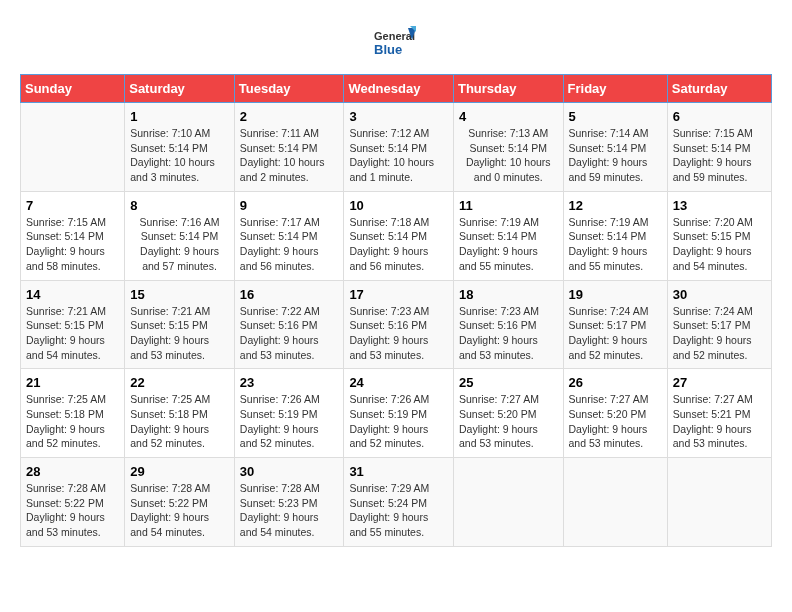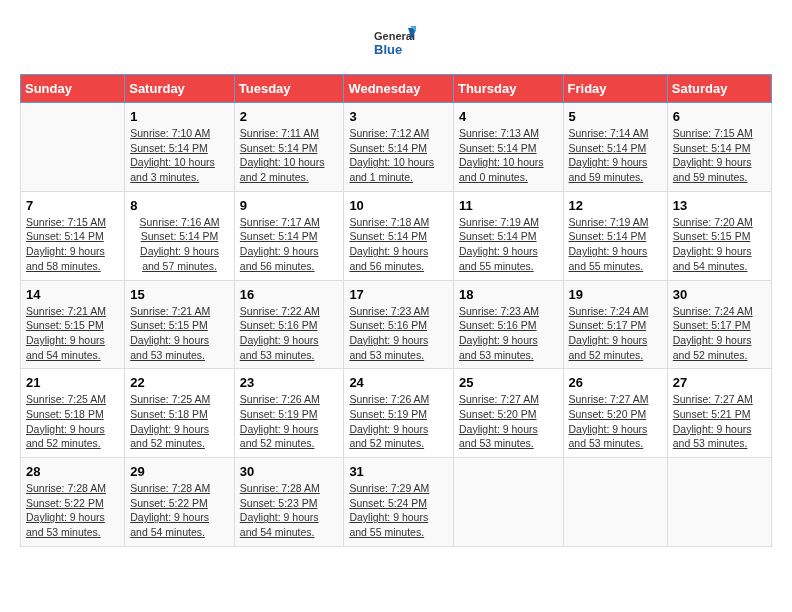--- a/index.html
+++ b/index.html
@@ -72,21 +72,20 @@
     .day-num {
       font-weight: bold;
       font-size: 13px;
       display: block;
       margin-bottom: 2px;
     }
     .day-info {
       font-size: 10.5px;
       color: #333;
       line-height: 1.4;
-      text-decoration: underline;
     }
   </style>
 </head>
 <body>
 
 <div class="header-area">
   <div class="logo">
     <svg class="logo-icon" viewBox="0 0 44 44" xmlns="http://www.w3.org/2000/svg">
       <text x="2" y="20" font-size="11" font-weight="bold" fill="#333" font-family="Arial">General</text>
       <text x="2" y="34" font-size="13" font-weight="bold" fill="#1a5fa8" font-family="Arial">Blue</text>
@@ -131,21 +130,21 @@
         </td>
         <td>
           <span class="day-num">3</span>
           <div class="day-info" style="white-space: pre-line;">Sunrise: 7:12 AM
 Sunset: 5:14 PM
 Daylight: 10 hours
 and 1 minute.</div>
         </td>
         <td>
           <span class="day-num">4</span>
-          <div class="day-info" style="white-space: pre-line;">Sunrise: 7:13 AM
+          <div class="day-info" style="white-space: pre-line; text-align: center;">Sunrise: 7:13 AM
 Sunset: 5:14 PM
 Daylight: 10 hours
 and 0 minutes.</div>
         </td>
         <td>
           <span class="day-num">5</span>
           <div class="day-info" style="white-space: pre-line;">Sunrise: 7:14 AM
 Sunset: 5:14 PM
 Daylight: 9 hours
 and 59 minutes.</div>

